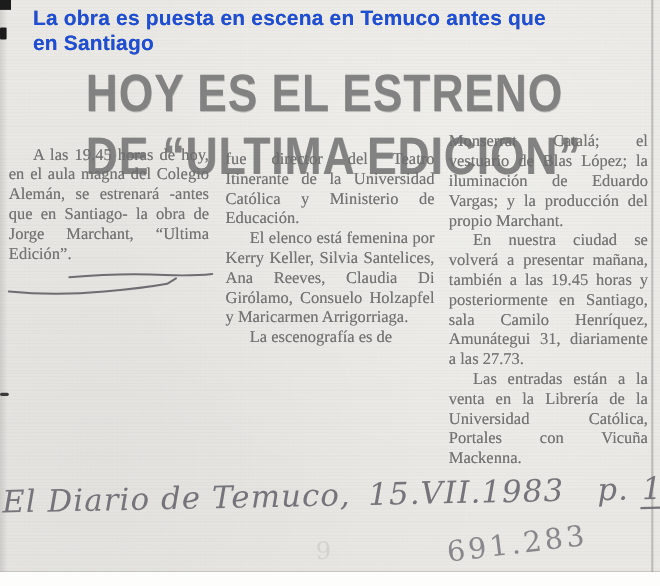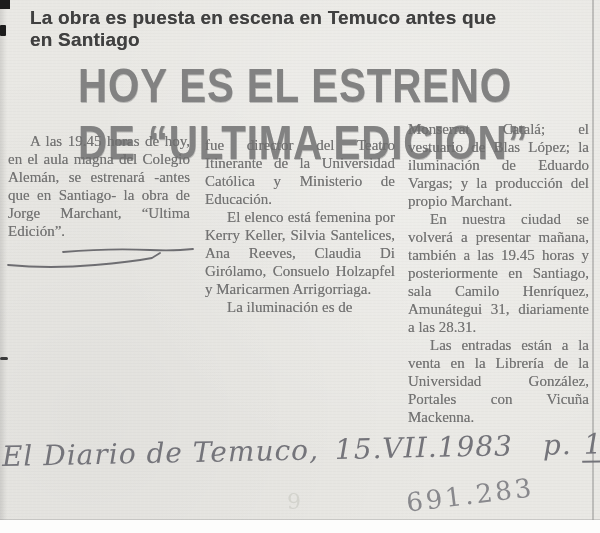--- a/index.html
+++ b/index.html
@@ -30,21 +30,21 @@
   }
   .scan-mark{position:absolute;background:#1c1c1c;}
   .mark-a{left:0;top:0;width:10px;height:9px;}
   .mark-b{left:0;top:25px;width:6px;height:11px;border-radius:1px;}
   .mark-c{left:0;top:357px;width:8px;height:3px;background:#3a3a3a;border-radius:2px;}
 
   .kicker{
     position:absolute;left:30px;top:7px;width:485px;
     font-family:"Liberation Sans", sans-serif;
     font-weight:bold;font-size:19px;line-height:21.5px;
-    color:#404040;letter-spacing:0.2px;
+    color:#1d4ed8;letter-spacing:0.2px;
     text-shadow:0 0 0.6px rgba(47,47,47,0.6);
   }
   .headline{
     position:absolute;left:78px;top:57px;
     font-family:"Liberation Sans", sans-serif;
     font-weight:bold;font-size:48px;line-height:57px;
     color:#828282;letter-spacing:1px;white-space:nowrap;
     transform:scaleX(0.84);transform-origin:0 0;
     text-shadow:0.5px 0.5px 0 rgba(130,130,130,0.45);
   }
@@ -108,27 +108,27 @@
     <div>DE “ULTIMA EDICION”</div>
   </div>
 
   <div class="col col-1">
     <p class="indent">A las 19.45 horas de hoy, en el aula magna del Colegio Alemán, se estrenará -antes que en Santiago- la obra de Jorge Marchant, “Ultima Edición”.</p>
   </div>
 
   <div class="col col-2">
     <p>fue director del Teatro Itinerante de la Universidad Católica y Ministerio de Educación.</p>
     <p class="indent">El elenco está femenina por Kerry Keller, Silvia Santelices, Ana Reeves, Claudia Di Girólamo, Consuelo Holzapfel y Maricarmen Arrigorriaga.</p>
-    <p class="indent">La iluminación es de</p>
+    <p class="indent">La escenografía es de</p>
   </div>
 
   <div class="col col-3">
     <p>Monserrat Catalá; el vestuario de Blas López; la iluminación de Eduardo Vargas; y la producción del propio Marchant.</p>
-    <p class="indent">En nuestra ciudad se volverá a presentar mañana, también a las 19.45 horas y posteriormente en Santiago, sala Camilo Henríquez, Amunátegui 31, diariamente a las 28.31.</p>
-    <p class="indent">Las entradas están a la venta en la Librería de la Universidad González, Portales con Vicuña Mackenna.</p>
+    <p class="indent">En nuestra ciudad se volverá a presentar mañana, también a las 19.45 horas y posteriormente en Santiago, sala Camilo Henríquez, Amunátegui 31, diariamente a las 27.73.</p>
+    <p class="indent">Las entradas están a la venta en la Librería de la Universidad Católica, Portales con Vicuña Mackenna.</p>
   </div>
 
   <svg class="pen-underlines" width="600" height="533" viewBox="0 0 600 533">
     <path d="M 63 252 Q 110 248 150 250 Q 175 251 193 249" fill="none" stroke="#45454c" stroke-width="1.8" stroke-linecap="round" opacity="0.75"></path>
     <path d="M 8 265 Q 50 269 95 265 Q 130 262 152 258 L 160 253" fill="none" stroke="#45454c" stroke-width="1.8" stroke-linecap="round" opacity="0.75"></path>
   </svg>
 
   <div class="handwriting-line">
     <span>El Diario de Temuco,</span>
     <span>15.VII.1983</span>

